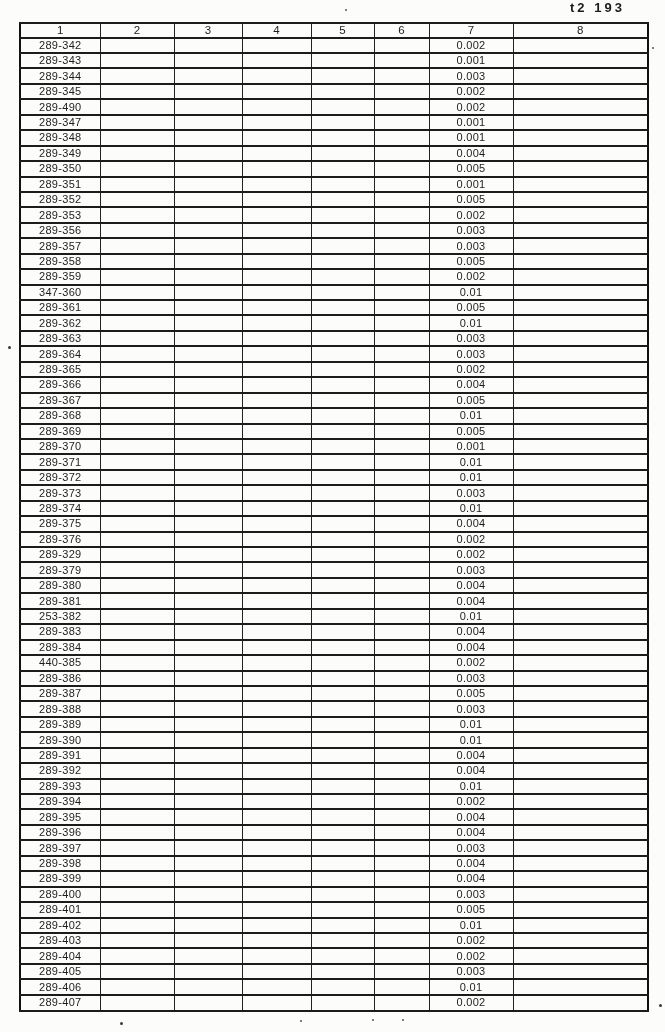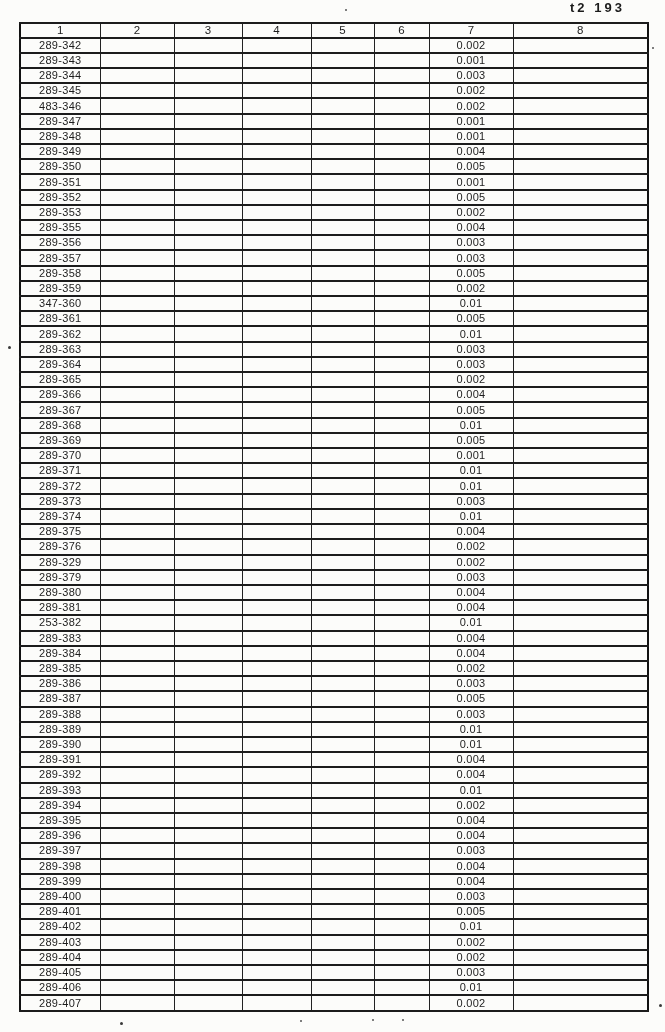--- a/index.html
+++ b/index.html
@@ -127,21 +127,21 @@
           <td></td>
           <td></td>
           <td></td>
           <td></td>
           <td></td>
           <td>0.002</td>
           <td></td>
         </tr>
 
         <tr>
-          <td>483-346</td>
+          <td>289-490</td>
           <td></td>
           <td></td>
           <td></td>
           <td></td>
           <td></td>
           <td>0.002</td>
           <td></td>
         </tr>
 
         <tr>
@@ -215,30 +215,20 @@
           <td></td>
           <td></td>
           <td></td>
           <td></td>
           <td></td>
           <td>0.002</td>
           <td></td>
         </tr>
 
 
-        <tr>
-          <td>289-355</td>
-          <td></td>
-          <td></td>
-          <td></td>
-          <td></td>
-          <td></td>
-          <td>0.004</td>
-          <td></td>
-        </tr>
 
         <tr>
           <td>289-356</td>
           <td></td>
           <td></td>
           <td></td>
           <td></td>
           <td></td>
           <td>0.003</td>
           <td></td>
@@ -536,21 +526,21 @@
           <td></td>
           <td></td>
           <td></td>
           <td></td>
           <td></td>
           <td>0.004</td>
           <td></td>
         </tr>
 
         <tr>
-          <td>289-385</td>
+          <td>440-385</td>
           <td></td>
           <td></td>
           <td></td>
           <td></td>
           <td></td>
           <td>0.002</td>
           <td></td>
         </tr>
 
         <tr>

